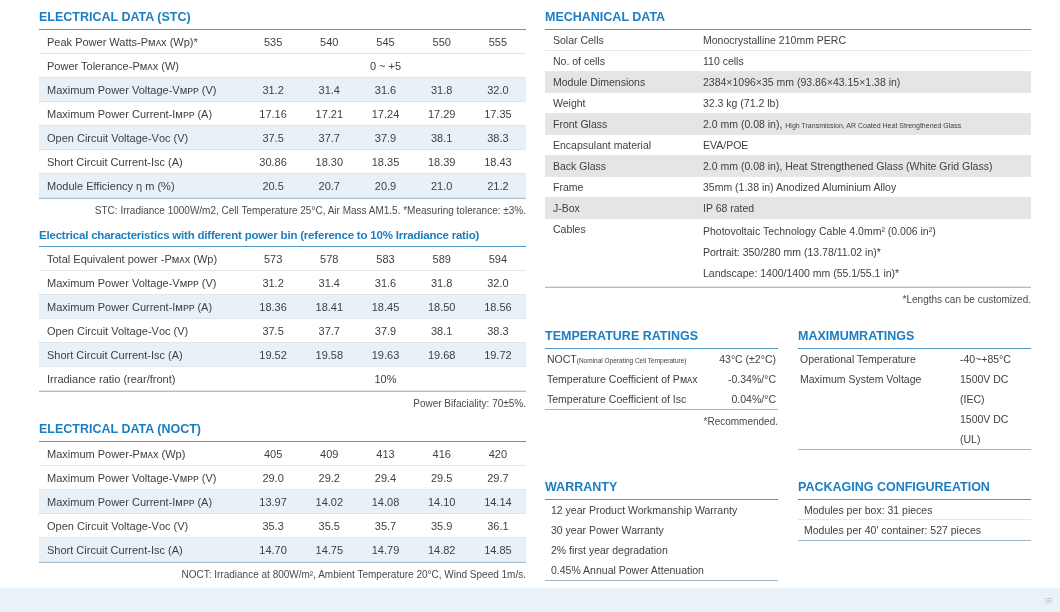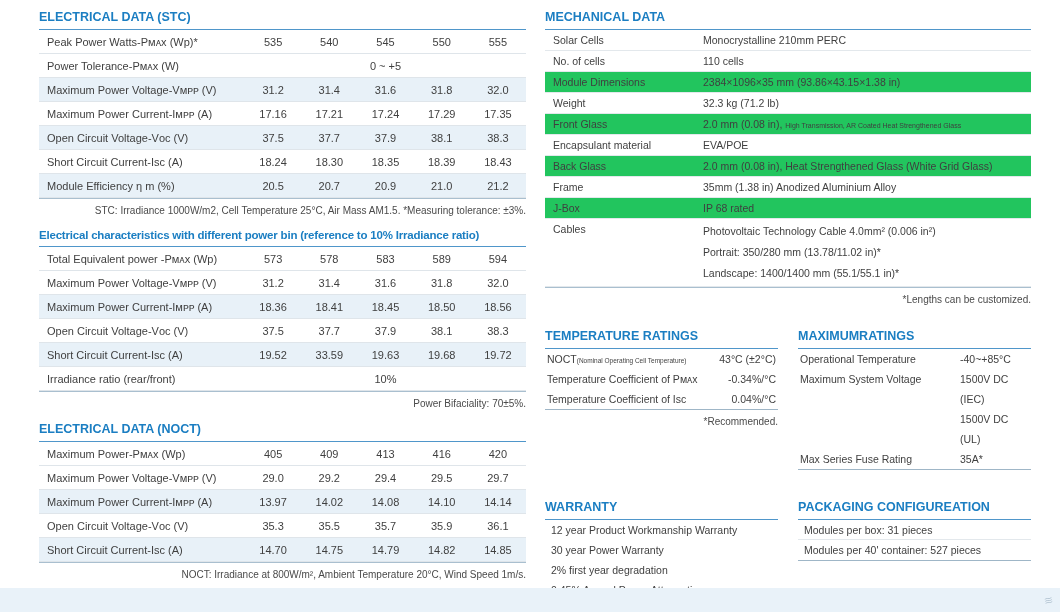--- a/index.html
+++ b/index.html
@@ -44,21 +44,21 @@
   
   .kv { border-bottom: 1px solid #a9bfcf; }
   .kv .r {
     display: grid;
     grid-template-columns: 158px 1fr;
     min-height: 21px;
     align-items: center;
     border-bottom: 1px solid #e3e8ec;
     font-size: 10.5px;
   }
-  .kv .r:nth-child(2n+3) { background: #22c55e; }
+  .kv .r:nth-child(2n+3) { background: #e5e5e5; }
   .kv .l { padding-left: 8px; }
   .kv .val .small { font-size: 7px; }
   .kv .multiline { padding: 2px 0; }
   .kv .multiline div { line-height: 21px; }
 
   
   .pair { display: flex; gap: 20px; margin-top: 20px; }
   .pair .box { width: 233px; }
 
   .tt { border-bottom: 1px solid #9fb6c7; }
@@ -129,21 +129,21 @@
       <div class="r">
         <div class="l">Open Circuit Voltage-Vᴏᴄ (V)</div>
         <div class="v">37.5</div>
         <div class="v">37.7</div>
         <div class="v">37.9</div>
         <div class="v">38.1</div>
         <div class="v">38.3</div>
       </div>
       <div class="r">
         <div class="l">Short Circuit Current-Isᴄ (A)</div>
-        <div class="v">18.24</div>
+        <div class="v">30.86</div>
         <div class="v">18.30</div>
         <div class="v">18.35</div>
         <div class="v">18.39</div>
         <div class="v">18.43</div>
       </div>
       <div class="r">
         <div class="l">Module Efficiency η m (%)</div>
         <div class="v">20.5</div>
         <div class="v">20.7</div>
         <div class="v">20.9</div>
@@ -185,21 +185,21 @@
         <div class="l">Open Circuit Voltage-Vᴏᴄ (V)</div>
         <div class="v">37.5</div>
         <div class="v">37.7</div>
         <div class="v">37.9</div>
         <div class="v">38.1</div>
         <div class="v">38.3</div>
       </div>
       <div class="r">
         <div class="l">Short Circuit Current-Isᴄ (A)</div>
         <div class="v">19.52</div>
-        <div class="v">33.59</div>
+        <div class="v">19.58</div>
         <div class="v">19.63</div>
         <div class="v">19.68</div>
         <div class="v">19.72</div>
       </div>
       <div class="r">
         <div class="l">Irradiance ratio (rear/front)</div>
         <div class="sp">10%</div>
       </div>
     </div>
     <div class="fnote">Power Bifaciality: 70±5%.</div>
@@ -333,24 +333,20 @@
         <div class="r">
           <div>Operational Temperature</div>
           <div class="val">-40~+85°C</div>
         </div>
         <div class="r" style="align-items:start;">
           <div style="line-height:20px;">Maximum System Voltage</div>
           <div class="val">
             <div>1500V DC (IEC)</div>
             <div>1500V DC (UL)</div>
           </div>
-        </div>
-        <div class="r">
-          <div>Max Series Fuse Rating</div>
-          <div class="val">35A*</div>
         </div>
       </div>
     </div>
   </div>
 
   <div class="pair" style="margin-top:28px;">
     <div class="box">
       <div class="sec-title">WARRANTY</div>
       <div class="ls">
         <div class="line">12 year Product Workmanship Warranty</div>

